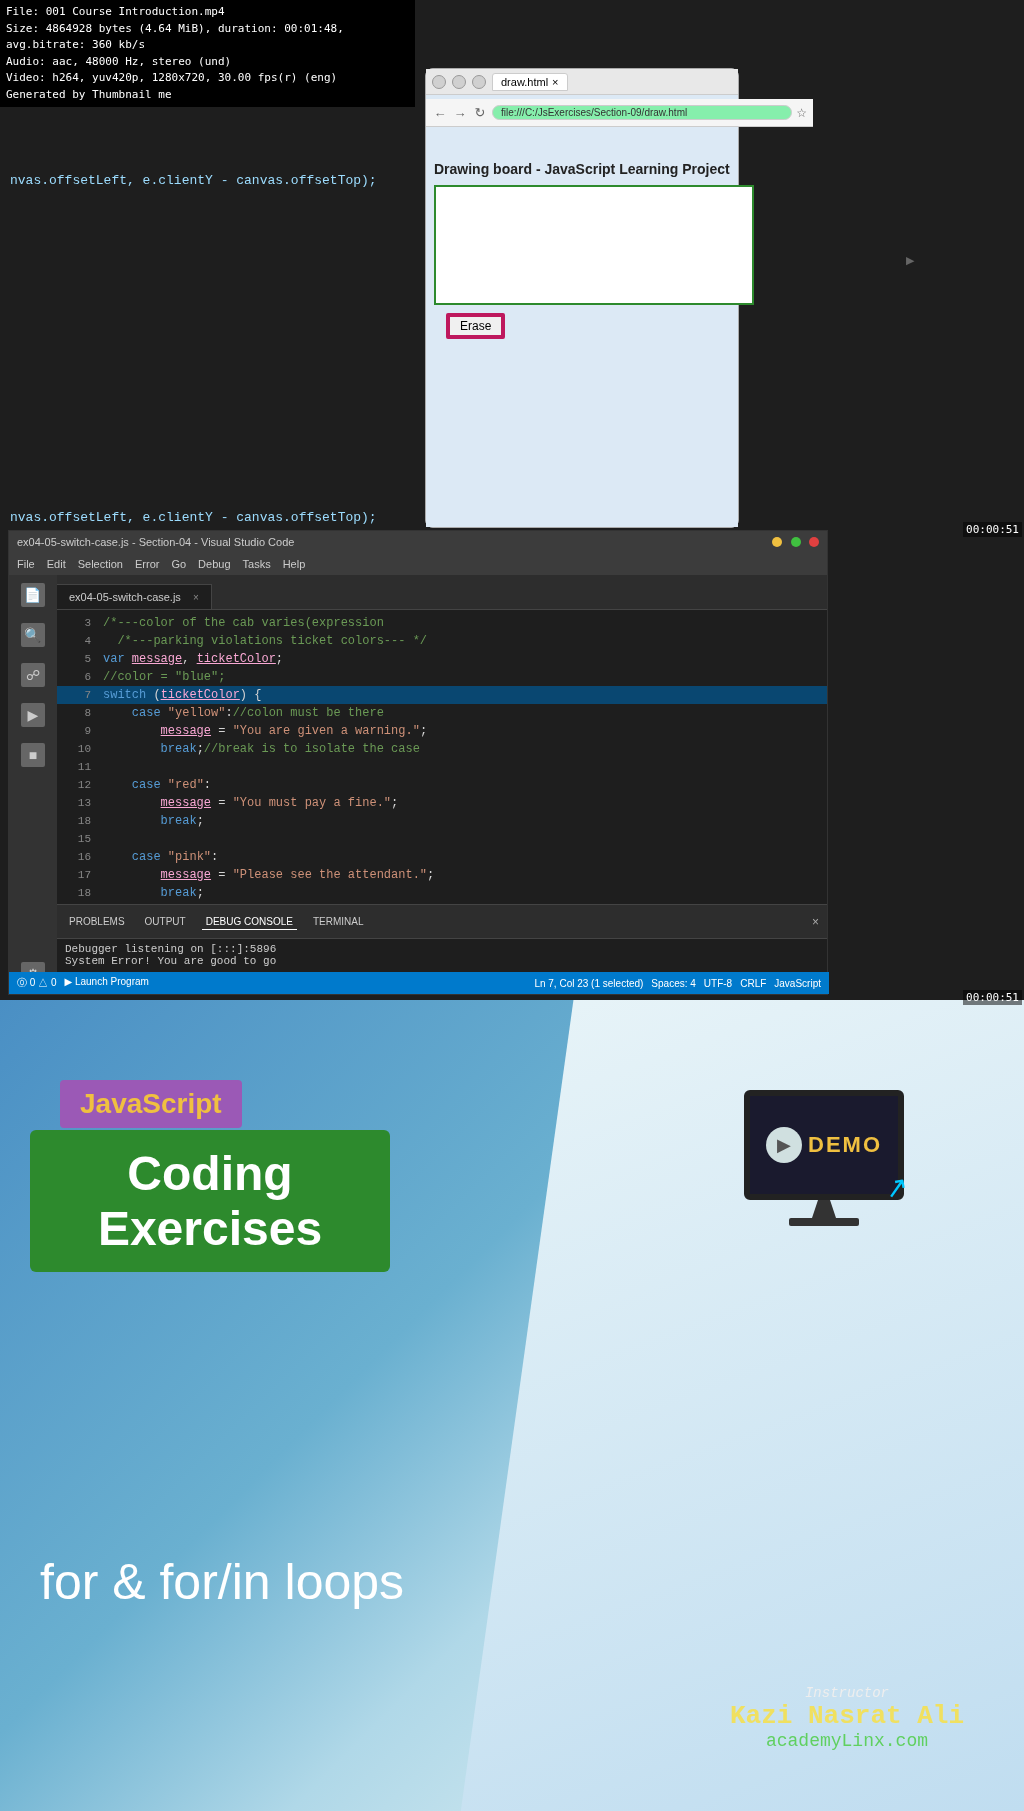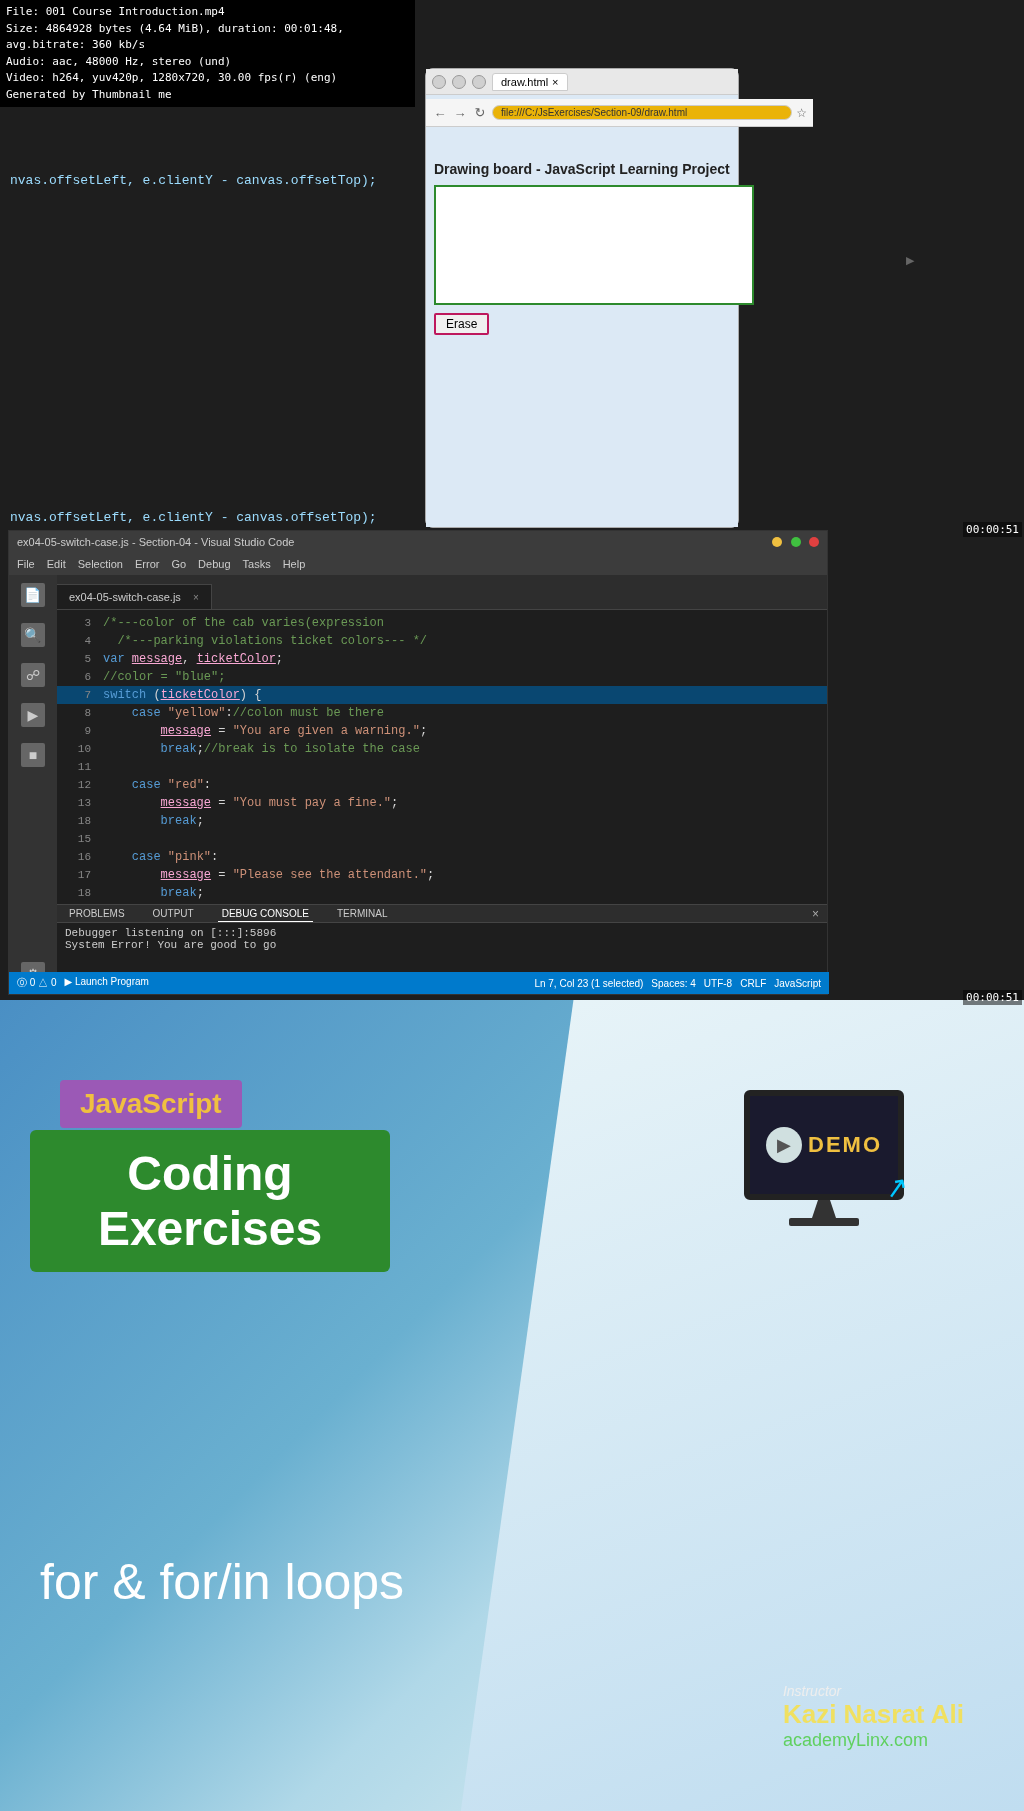--- a/index.html
+++ b/index.html
@@ -79,21 +79,21 @@
     }
     .nav-btn {
       font-size: 13px;
       color: #666;
       cursor: pointer;
       width: 16px;
       text-align: center;
     }
     #address-input {
       flex: 1;
-      background: #eab308;
+      background: #86efac;
       border: 1px solid #ccc;
       border-radius: 10px;
       padding: 1px 8px;
       font-size: 10px;
       color: #333;
     }
     #browser-content {
       margin-top: 58px;
       padding: 8px;
       flex: 1;
@@ -107,25 +107,26 @@
     }
     #drawing-canvas {
       width: 320px;
       height: 120px;
       border: 2px solid #2d8a2d;
       background: #fff;
       margin-bottom: 8px;
     }
     #erase-button {
       background: #f0f0f0;
-      border: 2px solid #be185d;
+      border: 4px solid #be185d;
       padding: 2px 10px;
       font-size: 12px;
       cursor: pointer;
       border-radius: 2px;
+      margin-left: 12px;
     }
     .cursor-indicator {
       position: absolute;
       top: 185px;
       left: 480px;
       font-size: 11px;
       color: #666;
     }
 
     
@@ -262,24 +263,24 @@
     }
     
     #bottom-panel {
       height: 90px;
       background: #1e1e1e;
       border-top: 1px solid #444;
     }
     #panel-tabs {
       display: flex;
       background: #2d2d2d;
-      height: 18px;
+      height: 34px;
       align-items: center;
       padding: 0 8px;
-      gap: 20px;
+      gap: 12px;
       border-bottom: 1px solid #444;
     }
     .panel-tab {
       color: #ccc;
       font-size: 10px;
       cursor: pointer;
       padding: 2px 4px;
     }
     .panel-tab.active { color: #fff; border-bottom: 1px solid #fff; }
     #panel-content {
@@ -424,22 +425,23 @@
       left: 40px;
       color: #fff;
       font-size: 50px;
       font-weight: 300;
       z-index: 2;
     }
     #instructor-block {
       position: absolute;
       bottom: 60px;
       right: 60px;
-      text-align: left;
+      text-align: center;
       z-index: 2;
+      font-family: Liberation Mono, monospace;
     }
     #instructor-label {
       color: #eee;
       font-size: 14px;
       font-style: italic;
     }
     #instructor-name {
       color: #f0e060;
       font-size: 26px;
       font-weight: bold;

